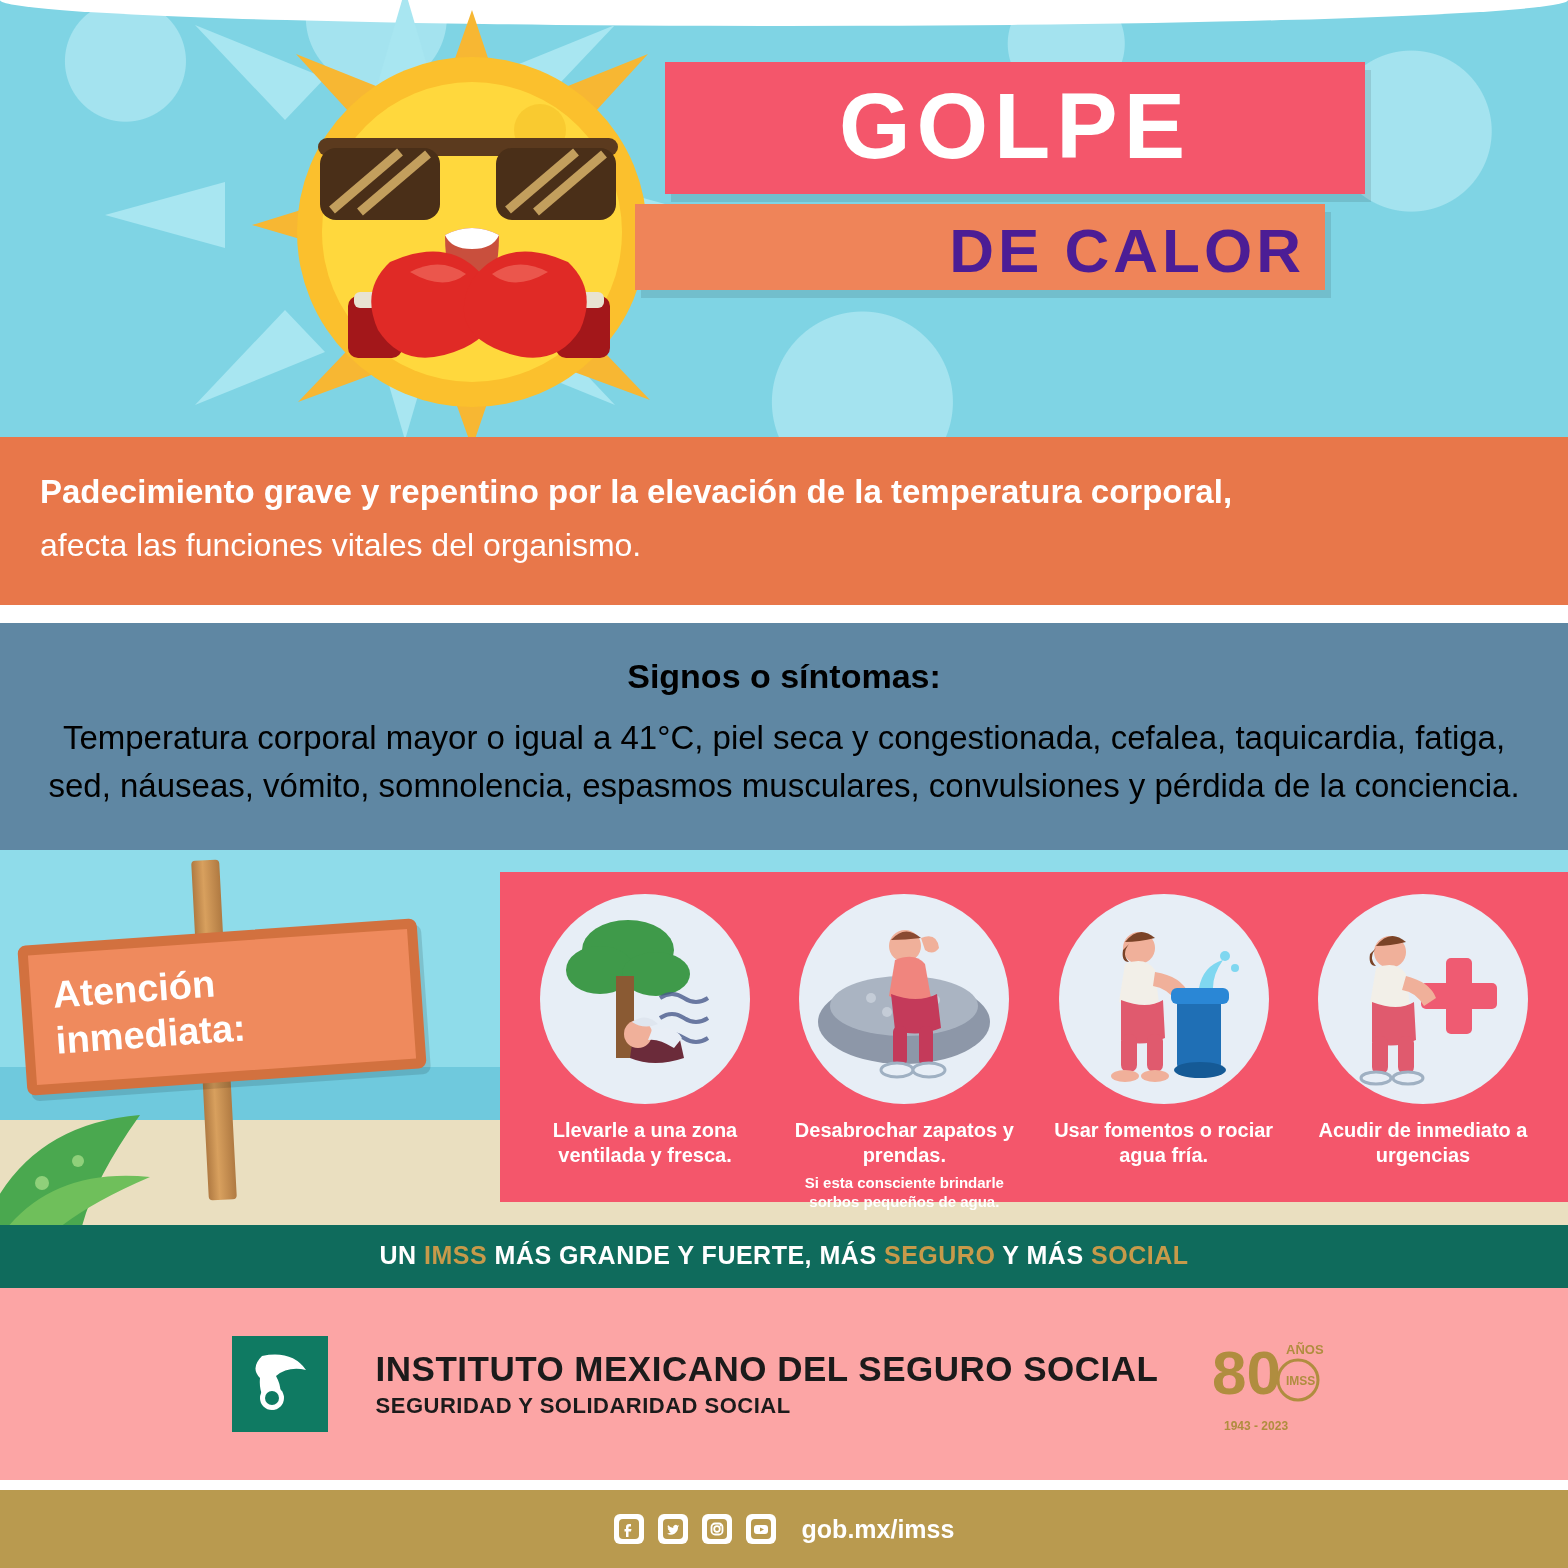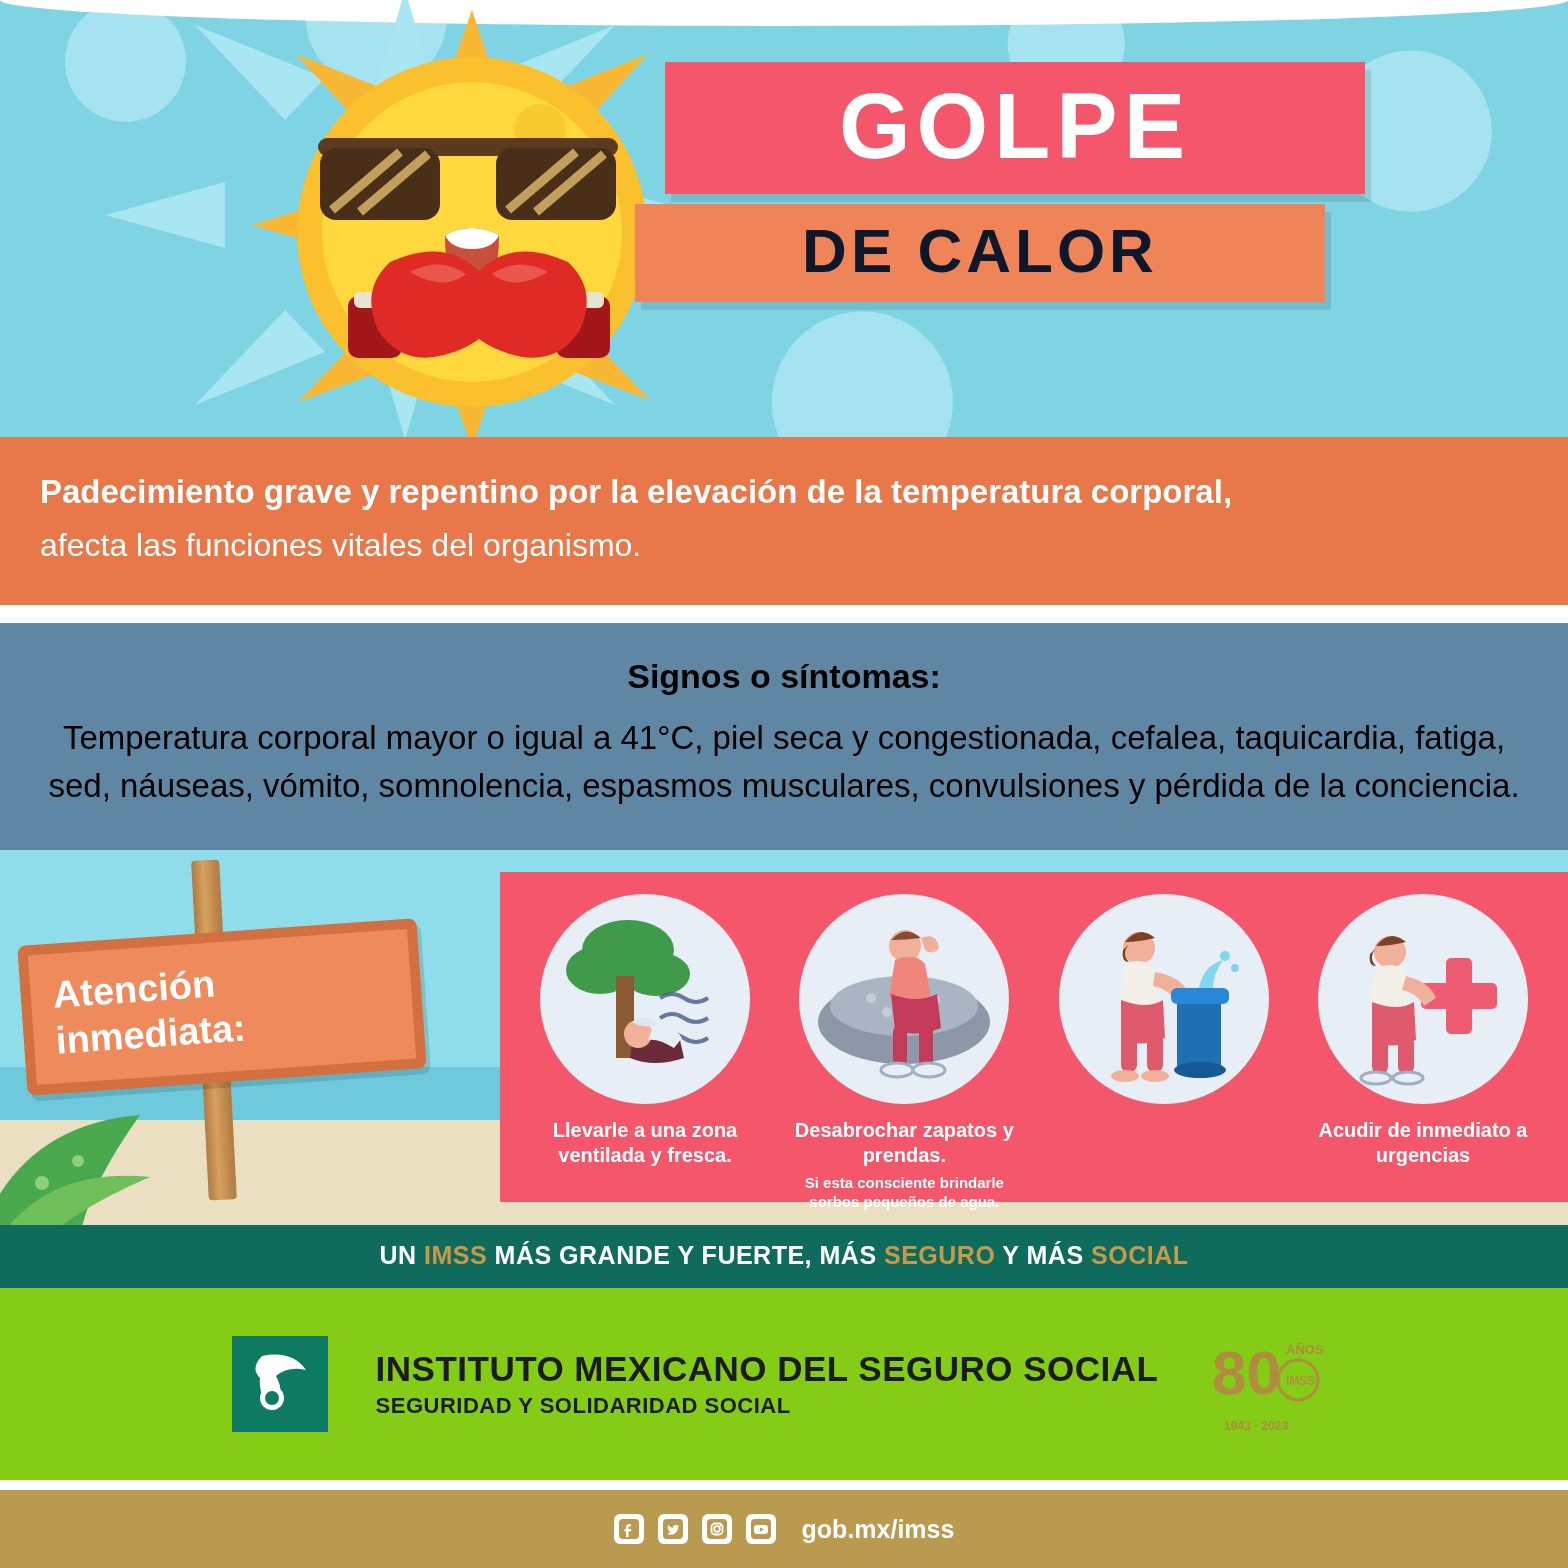--- a/index.html
+++ b/index.html
@@ -49,26 +49,26 @@
     font-size: 92px;
     font-weight: bold;
     letter-spacing: 6px;
     text-align: center;
     padding: 18px 20px 22px;
     line-height: 1;
     box-shadow: 6px 8px 0 rgba(0,0,0,0.10);
   }
   .title-sub {
     background: #ef8459;
-    color: #0f172a;
+    color: #4c1d95;
     font-size: 62px;
     font-weight: bold;
     letter-spacing: 4px;
-    text-align: center;
-    padding: 16px 20px 20px;
+    text-align: right;
+    padding: 16px 20px 8px;
     margin: 10px 40px 0 -30px;
     line-height: 1;
     box-shadow: 6px 8px 0 rgba(0,0,0,0.10);
   }
 
   
   .band-orange {
     width: 100%;
     background: #e8774a;
     color: #ffffff;
@@ -147,21 +147,21 @@
   
   .slogan {
     width: 100%; background: #0f6b5c; color: #ffffff;
     text-align: center; padding: 16px 10px 18px;
     font-size: 25px; font-weight: bold; letter-spacing: .5px;
   }
   .slogan .gold { color: #c79a4a; }
 
   
   .logo-area {
-    width: 100%; height: 192px; background: #84cc16;
+    width: 100%; height: 192px; background: #fca5a5;
     display: flex; align-items: center; justify-content: center; gap: 48px;
   }
   .imss-mark {
     width: 96px; height: 96px; background: #0f7a62; border-radius: 4px;
     position: relative;
   }
   .imss-text .t1 { font-size: 35px; font-weight: bold; color: #1b1b1b; letter-spacing: .5px; }
   .imss-text .t2 { font-size: 22px; font-weight: bold; color: #1b1b1b; letter-spacing: .5px; margin-top: 4px;}
   .anniv { width: 130px; height: 120px; position: relative; }
 
@@ -359,20 +359,21 @@
           <g>
             <rect x="118" y="104" width="44" height="72" rx="6" fill="#1f6fb5"></rect>
             <rect x="112" y="94" width="58" height="16" rx="6" fill="#2a87d6"></rect>
             <ellipse cx="141" cy="176" rx="26" ry="8" fill="#155a96"></ellipse>
             <path d="M140 94 q4 -22 24 -28 q-10 14 -10 28z" fill="#7fd7f0"></path>
             <circle cx="166" cy="62" r="5" fill="#7fd7f0"></circle>
             <circle cx="176" cy="74" r="4" fill="#7fd7f0"></circle>
           </g>
         </svg>
       </div>
+      <div class="cap">Usar fomentos o rociar agua fría.</div>
     </div>
 
     <div class="action">
       <div class="circle">
         <svg viewBox="0 0 210 210" width="210" height="210">
           <g fill="#ef5b72">
             <rect x="128" y="64" width="26" height="76" rx="5"></rect>
             <rect x="103" y="89" width="76" height="26" rx="5"></rect>
           </g>
           <g>

